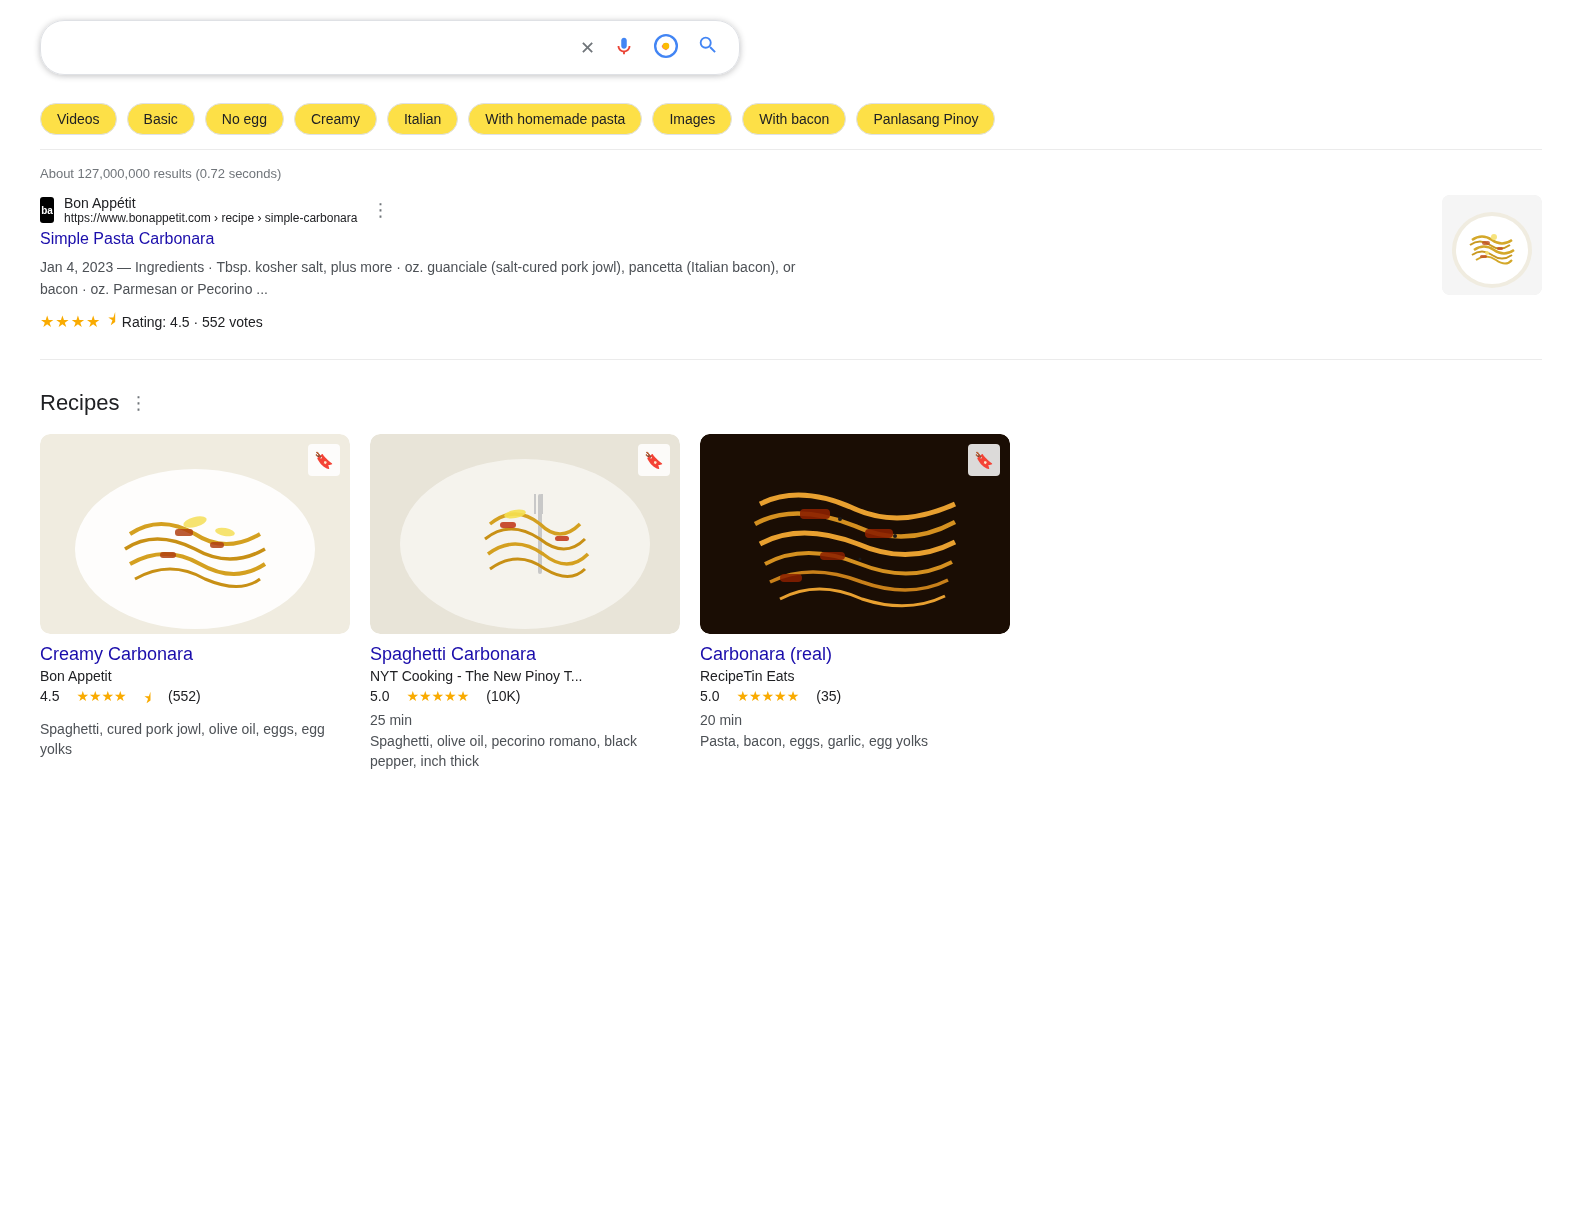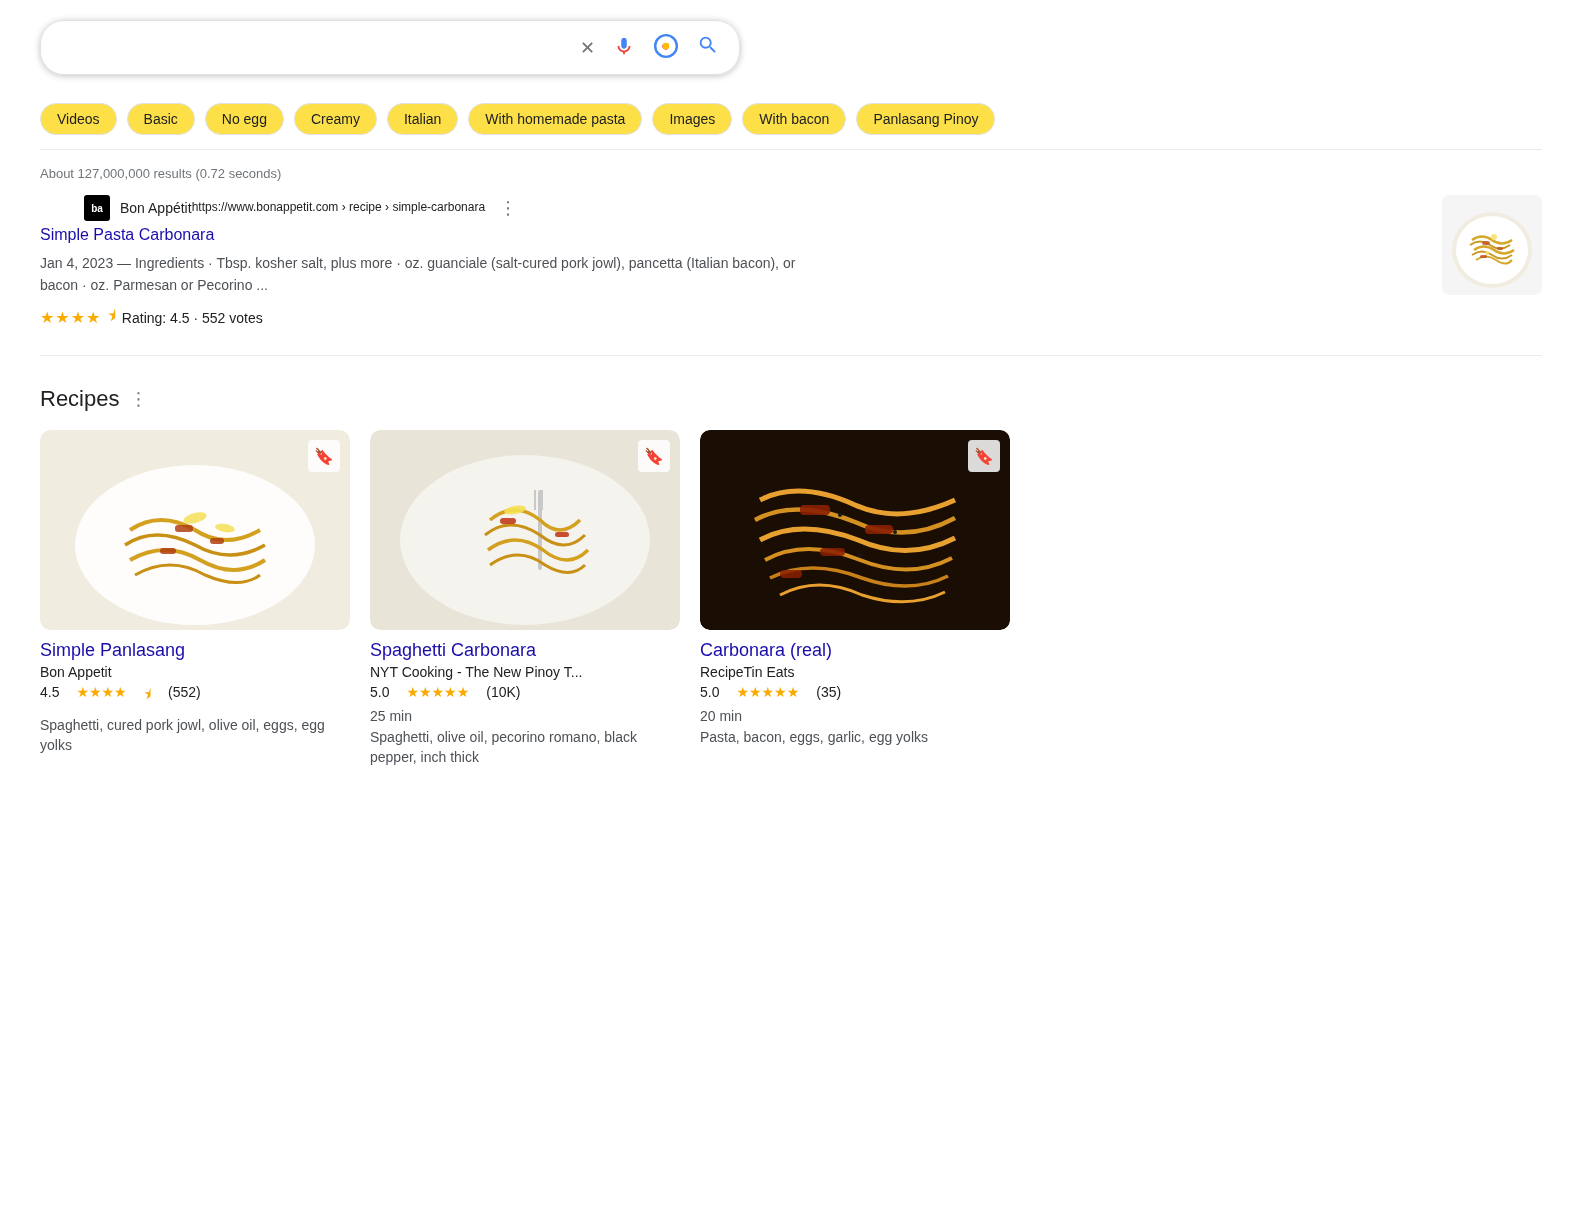--- a/index.html
+++ b/index.html
@@ -91,34 +91,33 @@
       border-bottom: 1px solid #ebebeb;
     }
     .first-result-left { max-width: 780px; }
     .source-row {
       display: flex;
       align-items: center;
       gap: 10px;
       margin-bottom: 4px;
     }
     .source-logo {
-      width: 26px;
+      width: 14px;
       height: 26px;
       border-radius: 3px;
       background: #000;
       display: flex;
       align-items: center;
       justify-content: center;
       color: #fff;
       font-size: 10px;
       font-weight: bold;
       flex-shrink: 0;
-      margin-left: 44px;
-    }
-    .source-info { display: flex; flex-direction: row; }
+    }
+    .source-info { display: flex; flex-direction: column; }
     .source-name { font-size: 14px; color: #202124; font-weight: 500; }
     .source-url { font-size: 12px; color: #202124; }
     .more-icon { color: #70757a; font-size: 18px; cursor: pointer; margin-left: 4px; }
     .result-title {
       font-size: 16px;
       color: #1a0dab;
       text-decoration: none;
       cursor: pointer;
       display: block;
       margin-bottom: 6px;
@@ -349,21 +348,21 @@
           <rect x="170" y="108" width="14" height="6" rx="3" fill="#b04010" opacity="0.85"></rect>
           <rect x="120" y="118" width="16" height="6" rx="3" fill="#b04010" opacity="0.85"></rect>
 
           <ellipse cx="155" cy="88" rx="12" ry="5" fill="#f5e060" opacity="0.9" transform="rotate(-15 155 88)"></ellipse>
           <ellipse cx="185" cy="98" rx="10" ry="4" fill="#f5e060" opacity="0.9" transform="rotate(10 185 98)"></ellipse>
         </svg>
         <button class="bookmark-btn">
           <span>🔖</span>
         </button>
       </div>
-      <a class="recipe-link" href="#">Simple Panlasang</a>
+      <a class="recipe-link" href="#">Creamy Carbonara</a>
       <div class="recipe-source">Bon Appetit</div>
       <div class="recipe-rating-row">
         <span>4.5</span>
         <span class="recipe-stars">★★★★</span>
           <span style="color:#f9ab01;font-size:14px;">⯨</span>
         <span>(552)</span>
       </div>
       <div class="recipe-desc">Spaghetti, cured pork jowl, olive oil, eggs, egg yolks</div>
     </div>
 

